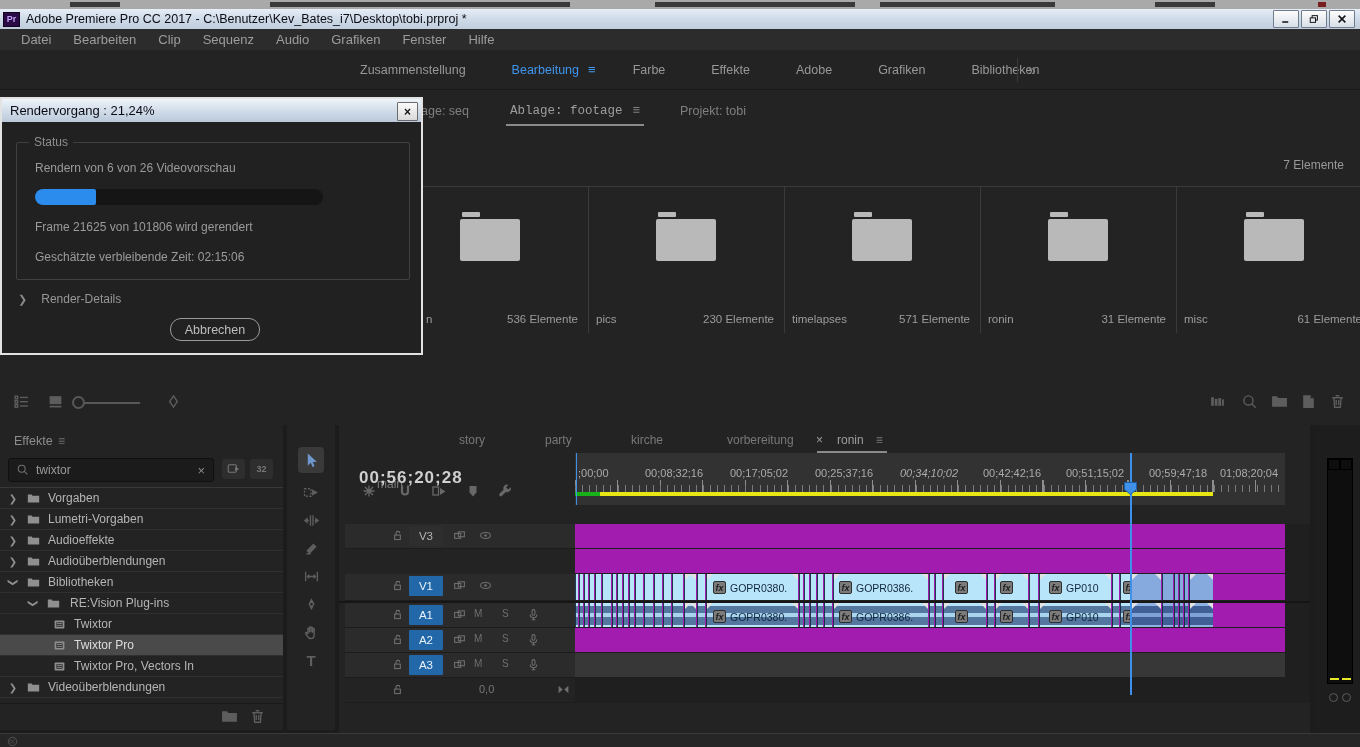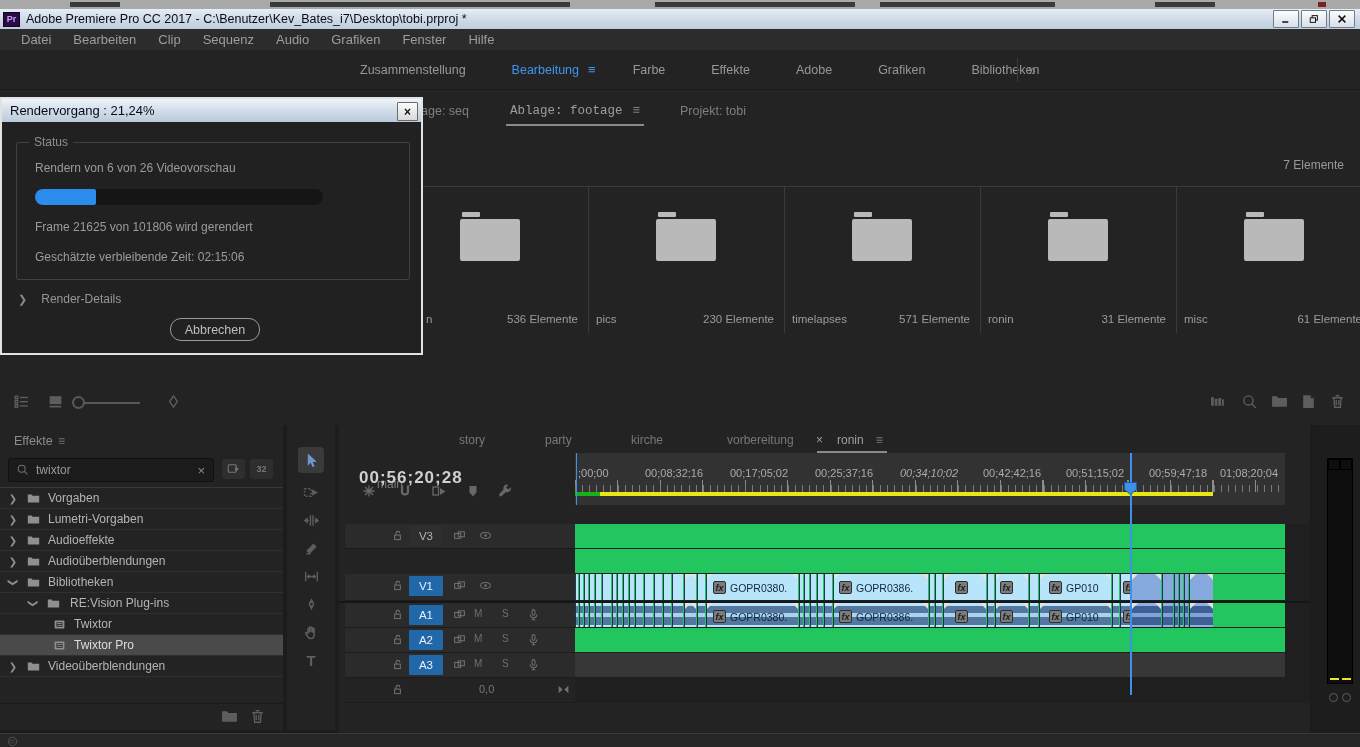--- a/index.html
+++ b/index.html
@@ -110,21 +110,21 @@
   #ruler{position:absolute;left:236px;top:28px;width:710px;height:52px;background:#323232;}
   .ruler-label{position:absolute;top:14px;font-size:11px;color:#ababab;white-space:nowrap;}
   #ticks-major{position:absolute;left:0;top:27px;width:710px;height:12px;
     background:repeating-linear-gradient(to right,#8d8d8d 0 1px,transparent 1px 42.5px);}
   #ticks-minor{position:absolute;left:0;top:32px;width:710px;height:7px;
     background:repeating-linear-gradient(to right,#7a7a7a 0 1px,transparent 1px 7.1px);}
   .render-seg{position:absolute;top:39px;height:4px;}
   #tracks{position:absolute;left:0;top:99px;width:971px;}
   .trk-row{position:absolute;left:0;width:971px;}
   .trk-head{position:absolute;left:6px;top:0;width:230px;height:100%;background:#2b2b2b;border-bottom:1px solid #1c1c1c;box-sizing:border-box;}
-  .trk-clips{position:absolute;left:236px;top:0;width:710px;height:100%;background:#22c55e;border-bottom:1px solid #1f1f1f;box-sizing:border-box;}
+  .trk-clips{position:absolute;left:236px;top:0;width:710px;height:100%;background:#a21caf;border-bottom:1px solid #1f1f1f;box-sizing:border-box;}
   .trk-right{position:absolute;left:946px;top:0;width:25px;height:100%;background:#1f1f1f;}
   .hicon{position:absolute;color:#6f6f6f;}
   .hicon svg{width:13px;height:13px;}
   .trk-label{position:absolute;left:64px;top:2px;width:34px;height:20px;background:#2e2e2e;color:#b5b5b5;
     font-size:11.5px;display:flex;align-items:center;justify-content:center;border-radius:1px;}
   .trk-label.target{background:#2268a8;color:#e8f2fa;}
   .ms{font-size:10px;color:#6f6f6f;position:absolute;top:5px;}
   
   .clip{position:absolute;top:0;box-sizing:border-box;border-left:1px solid rgba(18,40,62,.9);}
   .clip.v.light{background:#b9e5fb;}
@@ -379,20 +379,29 @@
           <span class="tree-label" style="left: 74px;">Twixtor</span>
         </div>
         <div class="tree-row selected">
           <span class="tree-icon" style="left: 52px;"><svg viewBox="0 0 16 16">
               <rect x="2" y="3" width="12" height="10" rx="1" fill="currentColor"></rect>
               <rect x="4.2" y="5.2" width="7.6" height="5.6" fill="#262626"></rect>
               <rect x="5" y="6" width="6" height="1.2" fill="currentColor"></rect>
               <rect x="5" y="8.4" width="6" height="1.2" fill="currentColor"></rect>
             </svg></span>
           <span class="tree-label" style="left: 74px;">Twixtor Pro</span>
+        </div>
+        <div class="tree-row">
+          <span class="tree-icon" style="left: 52px;"><svg viewBox="0 0 16 16">
+              <rect x="2" y="3" width="12" height="10" rx="1" fill="currentColor"></rect>
+              <rect x="4.2" y="5.2" width="7.6" height="5.6" fill="#262626"></rect>
+              <rect x="5" y="6" width="6" height="1.2" fill="currentColor"></rect>
+              <rect x="5" y="8.4" width="6" height="1.2" fill="currentColor"></rect>
+            </svg></span>
+          <span class="tree-label" style="left: 74px;">Twixtor Pro, Vectors In</span>
         </div>
         <div class="tree-row">
           <span class="tree-chev" style="left: 8px;">❯</span>
           <span class="tree-icon" style="left: 26px;"><svg viewBox="0 0 16 16">
               <path d="M1 13 V3 h4.8 l.9 1.6 H15 V13 z" fill="currentColor"></path>
             </svg></span>
           <span class="tree-label" style="left: 48px;">Videoüberblendungen</span>
         </div>
       </div>
     <div id="fx-bottombar">

